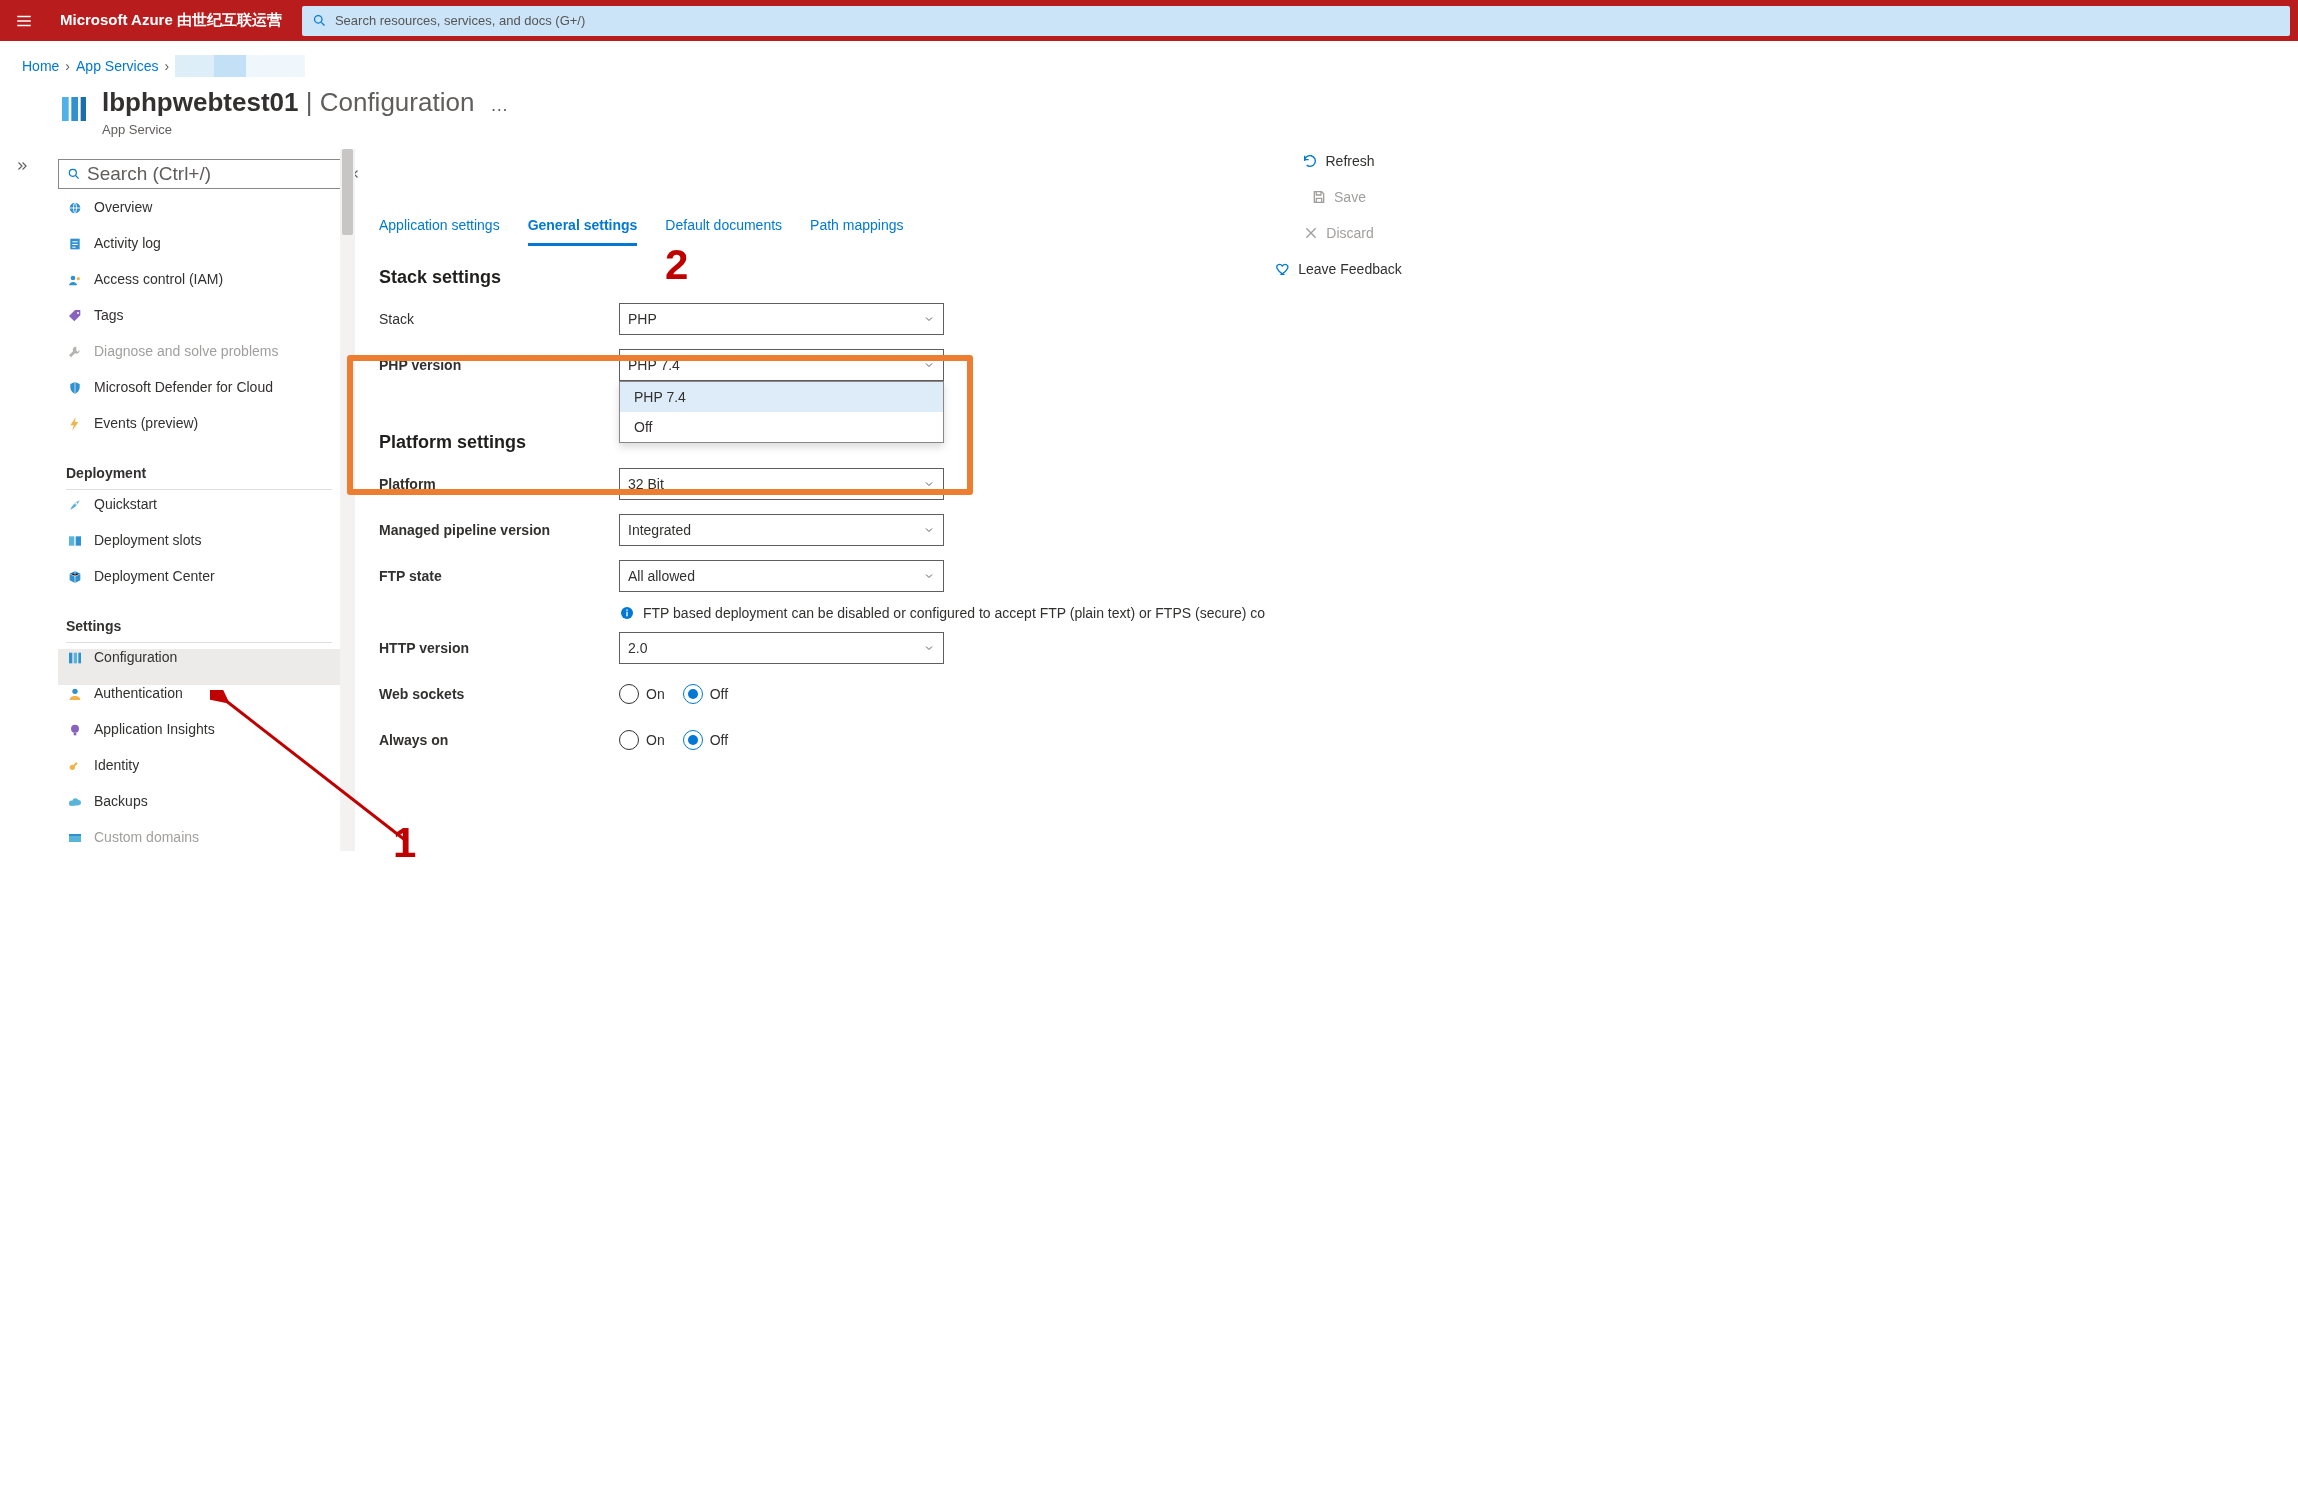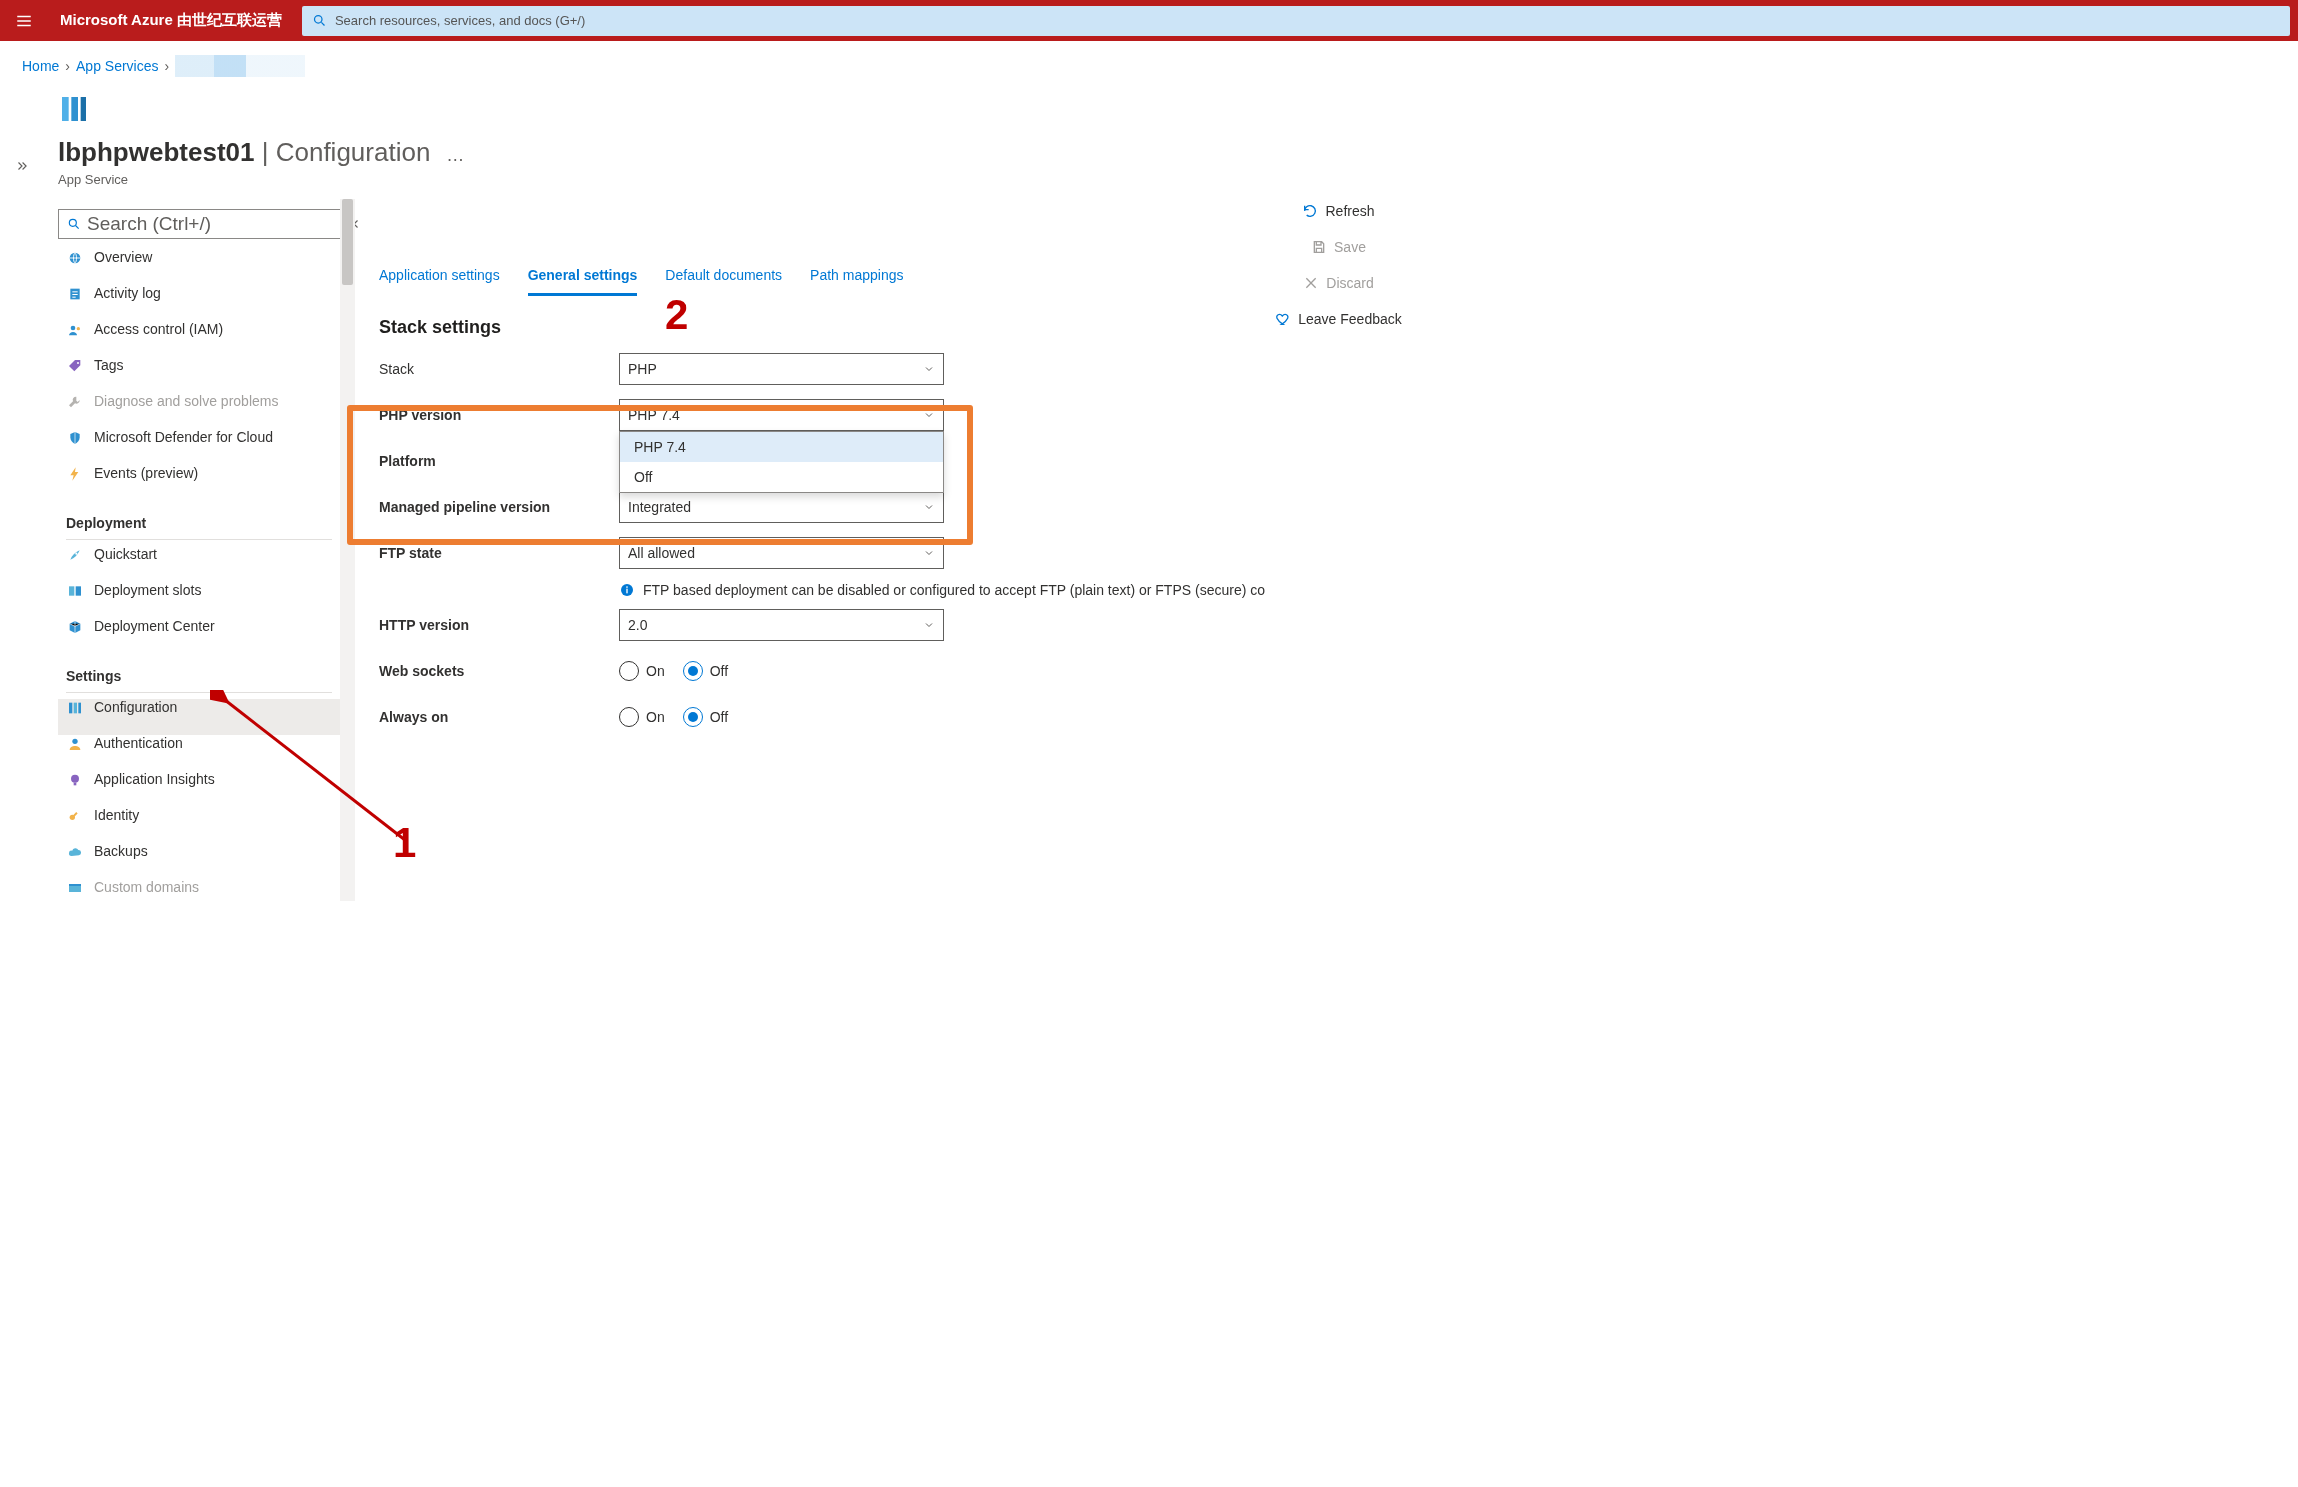--- a/index.html
+++ b/index.html
@@ -17,21 +17,21 @@
 
 
 .breadcrumb { padding: 14px 22px 4px 22px; font-size: 14px; color: #605e5c; display: flex; align-items: center; gap: 6px; }
 .breadcrumb a { color: #0078d4; text-decoration: none; }
 .breadcrumb .sep { color: #605e5c; }
 .bc-cur { display: inline-flex; width: 130px; height: 22px; background: linear-gradient(90deg, #d0e7f7 0 30%, #a9d3f2 30% 55%, #e8f3fb 55% 100%); opacity: .7; }
 
 
 .page { display: flex; }
 .leftgutter { width: 44px; display: flex; align-items: flex-start; justify-content: center; padding-top: 78px; color: #605e5c; }
-.headerblk { padding: 6px 0 12px 14px; display: flex; align-items: flex-start; gap: 12px; flex-direction: column; }
+.headerblk { padding: 6px 0 12px 14px; display: flex; align-items: flex-start; gap: 12px; }
 .res-icon { width: 32px; height: 32px; margin-top: 6px; }
 .titleline { display: flex; align-items: baseline; gap: 10px; }
 .h1 { font-size: 26px; font-weight: 600; color: #323130; white-space: nowrap; }
 .h1 .wk { font-weight: 400; color: #605e5c; }
 .subt { font-size: 13px; color: #605e5c; margin-top: 4px; }
 .dots { color: #605e5c; font-size: 18px; padding-left: 6px; }
 
 
 .sidebar { width: 296px; padding: 0 0 0 14px; }
 .sbsearch { margin: 10px 6px 10px 0; display: flex; align-items: center; border: 1px solid #8a8886; height: 30px; padding: 0 8px; }
@@ -475,20 +475,21 @@
                   </svg>
                 </span>
             </div>
             <div class="ddlist">
               <div class="dditem hl">PHP 7.4</div>
               <div class="dditem">Off</div>
             </div>
           </div>
         </div>
 
+        <div class="section-h" style="margin-top:44px">Platform settings</div>
 
         <div class="formrow">
           <div class="lbl">Platform</div>
           <div class="ctrl">
             <div class="select">
               <span>32 Bit</span>
               <span class="chev">
                   <svg width="12" height="12">
                     <use href="#i-chevron-down"></use>
                   </svg>

